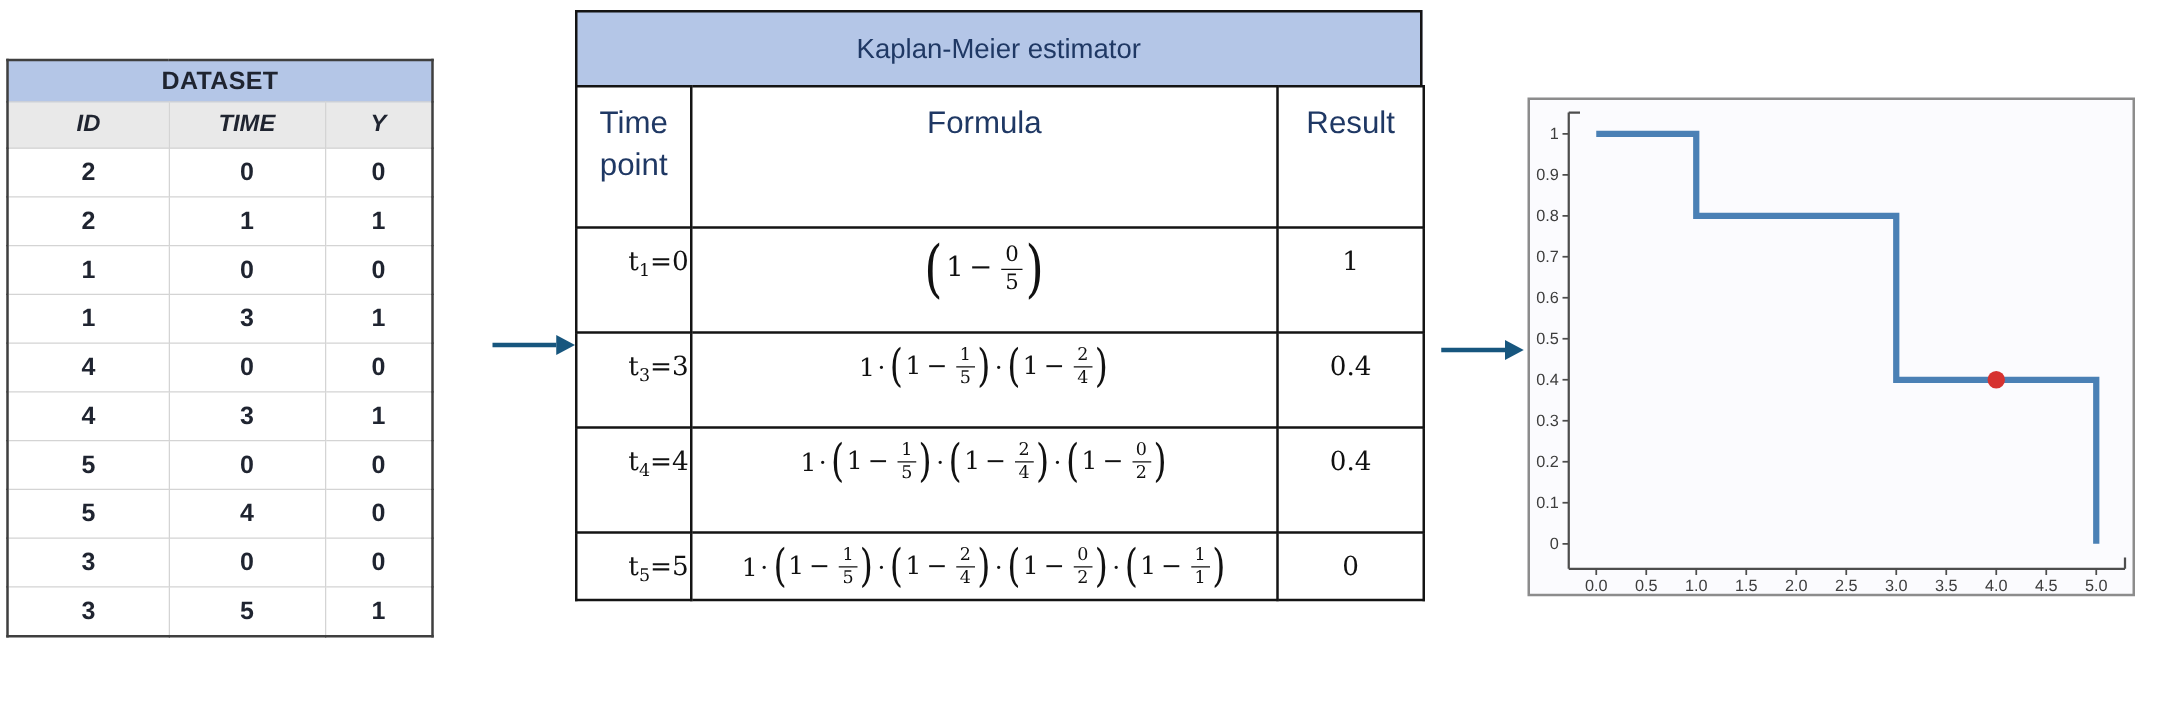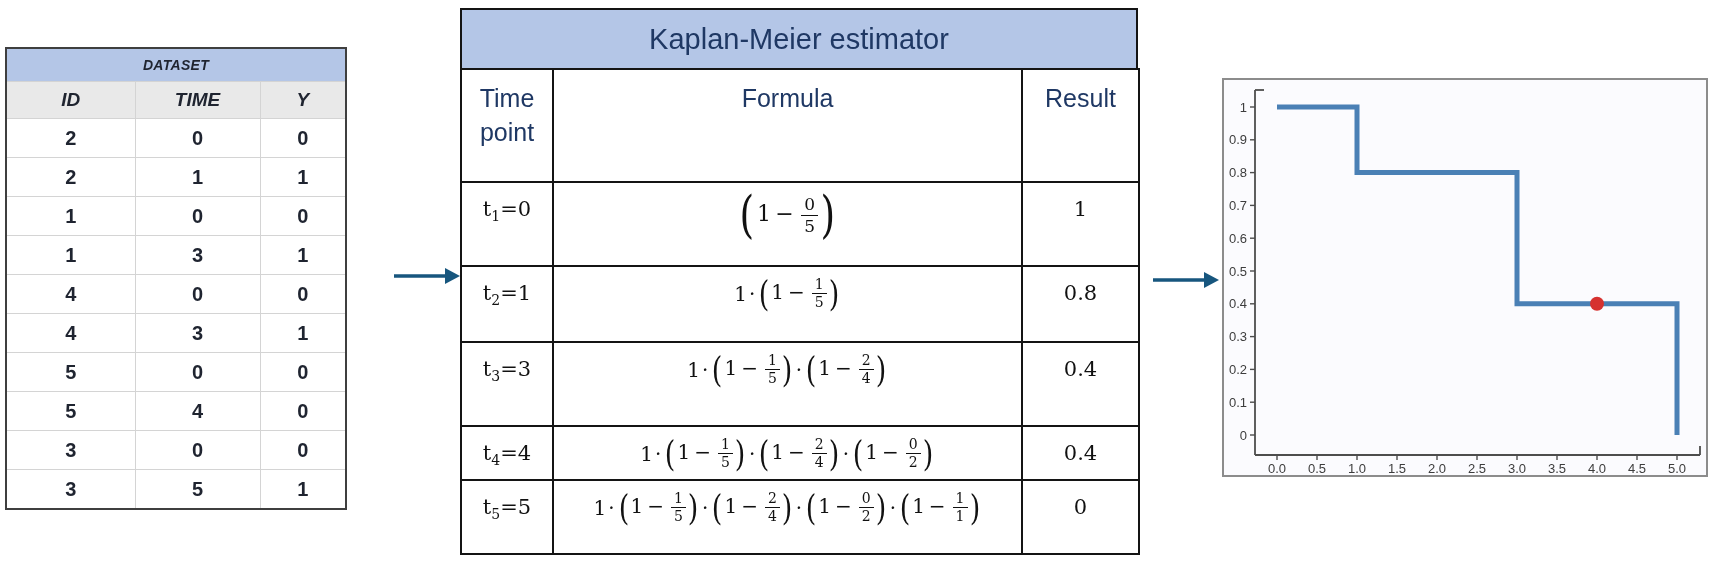--- a/index.html
+++ b/index.html
@@ -8,51 +8,51 @@
     font-family:"Liberation Sans",sans-serif;
   }
   
   table.ds{
     position:absolute;left:5px;top:47px;width:340px;
     border-collapse:collapse;table-layout:fixed;text-align:center;
     color:var(--ds-text);font-weight:700;background:#fff;
     border:2px solid var(--ds-border);
   }
   .ds th,.ds td{border:1px solid #d4d4d4;}
-  .ds .ds-title{background:var(--header-blue);height:30px;font-size:14px;letter-spacing:.3px;font-style:italic;}
+  .ds .ds-title{background:var(--header-blue);height:30px;font-size:20px;letter-spacing:.3px;}
   .ds thead tr.ds-head th{background:var(--header-gray);height:34px;font-size:19px;font-style:italic;}
   .ds tbody td{height:36px;font-size:20px;}
   
   svg.arrow{position:absolute;overflow:visible;}
   .arrow-line{stroke:var(--arrow);stroke-width:3.6;}
   .arrow-head{fill:var(--arrow);}
   
   .km{position:absolute;left:460px;top:8px;width:678px;}
   .km-title{
     box-sizing:border-box;height:62px;background:var(--header-blue);
     border:2px solid var(--km-border);display:flex;align-items:center;justify-content:center;
-    font-size:29px;color:var(--km-text);
+    font-size:22px;color:var(--km-text);
   }
   table.km-grid{
     width:100%;border-collapse:collapse;table-layout:fixed;margin-top:-2px;background:#fff;
     border:2px solid var(--km-border);
   }
   .km-grid th,.km-grid td{border:2px solid var(--km-border);}
   .km-grid thead th{
     height:98px;font-size:25px;font-weight:400;color:var(--km-text);
     vertical-align:top;padding-top:12px;line-height:1.35;margin-left:12px;
   }
   .km-grid tbody tr:nth-child(1){height:84px;}
   .km-grid tbody tr:nth-child(2){height:76px;}
   .km-grid tbody tr:nth-child(3){height:84px;padding-left:43px;}
   .km-grid tbody tr:nth-child(4){height:54px;}
   .km-grid tbody tr:nth-child(5){height:74px;margin-top:12px;}
   .time-cell{
     font-family:"DejaVu Serif",serif;font-size:21px;color:#111;
-    text-align:center;vertical-align:top;padding-top:14px;
+    text-align:right;vertical-align:top;padding-top:14px;
   }
   .time-cell sub{font-size:14px;}
   .result-cell{
     font-family:"DejaVu Serif",serif;font-size:21px;color:#111;
     text-align:center;vertical-align:top;padding-top:14px;
   }
   .formula-cell{
     font-family:"DejaVu Serif",serif;color:#111;text-align:center;
     vertical-align:top;padding-top:10px;white-space:nowrap;
   }
@@ -167,25 +167,20 @@
         <th>Time point</th>
         <th>Formula</th>
         <th>Result</th>
       </tr>
     </thead>
     <tbody>
         <tr>
           <td class="time-cell">t<sub>1</sub>=0</td>
           <td class="formula-cell display"><span class="term"><span class="paren">(</span><span class="inner">1 − <span class="frac"><span class="num">0</span><span class="den">5</span></span></span><span class="paren">)</span></span></td>
           <td class="result-cell">1</td>
-        </tr>
-        <tr>
-          <td class="time-cell">t<sub>2</sub>=1</td>
-          <td class="formula-cell"><span class="lead">1</span><span class="mdot">·</span><span class="term"><span class="paren">(</span><span class="inner">1 − <span class="frac"><span class="num">1</span><span class="den">5</span></span></span><span class="paren">)</span></span></td>
-          <td class="result-cell">0.8</td>
         </tr>
         <tr>
           <td class="time-cell">t<sub>3</sub>=3</td>
           <td class="formula-cell"><span class="lead">1</span><span class="mdot">·</span><span class="term"><span class="paren">(</span><span class="inner">1 − <span class="frac"><span class="num">1</span><span class="den">5</span></span></span><span class="paren">)</span></span><span class="mdot">·</span><span class="term"><span class="paren">(</span><span class="inner">1 − <span class="frac"><span class="num">2</span><span class="den">4</span></span></span><span class="paren">)</span></span></td>
           <td class="result-cell">0.4</td>
         </tr>
         <tr>
           <td class="time-cell">t<sub>4</sub>=4</td>
           <td class="formula-cell"><span class="lead">1</span><span class="mdot">·</span><span class="term"><span class="paren">(</span><span class="inner">1 − <span class="frac"><span class="num">1</span><span class="den">5</span></span></span><span class="paren">)</span></span><span class="mdot">·</span><span class="term"><span class="paren">(</span><span class="inner">1 − <span class="frac"><span class="num">2</span><span class="den">4</span></span></span><span class="paren">)</span></span><span class="mdot">·</span><span class="term"><span class="paren">(</span><span class="inner">1 − <span class="frac"><span class="num">0</span><span class="den">2</span></span></span><span class="paren">)</span></span></td>
           <td class="result-cell">0.4</td>

